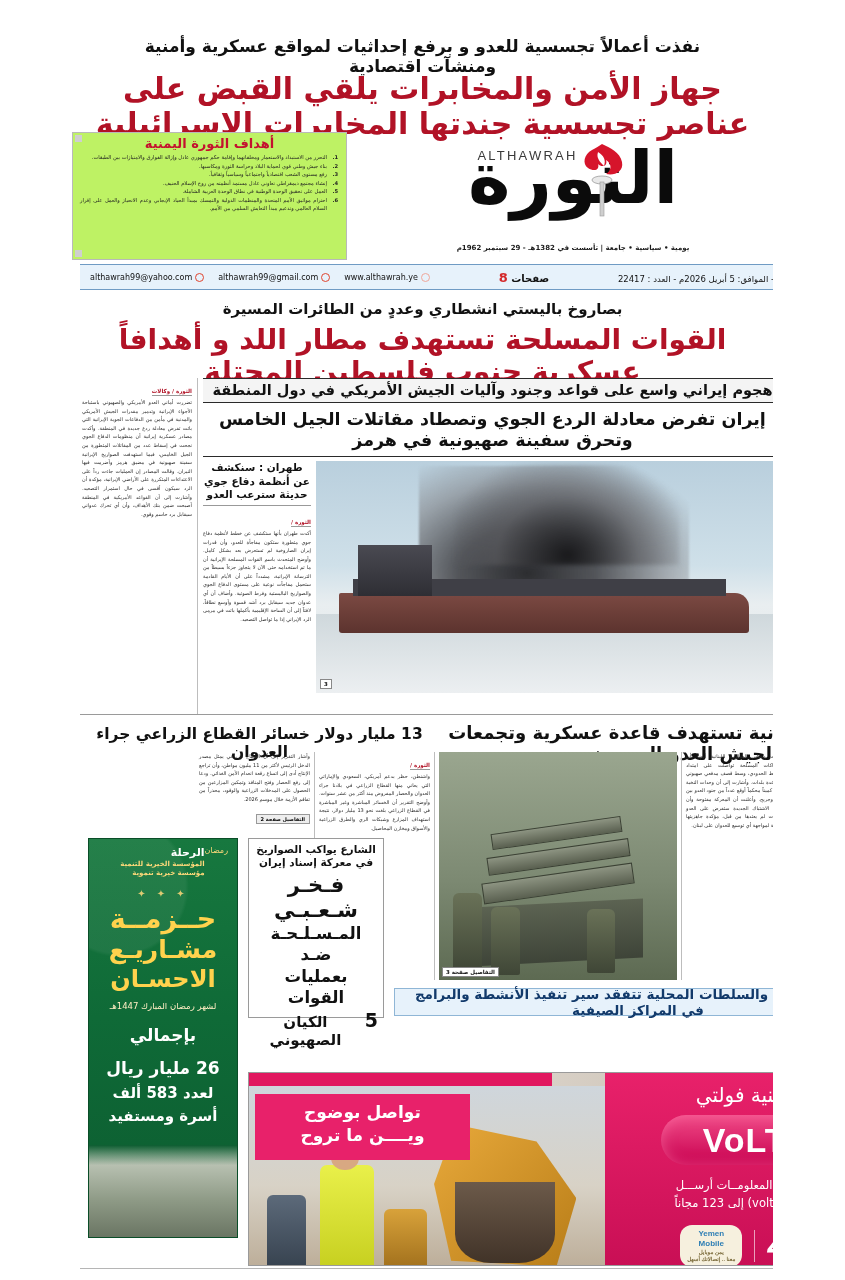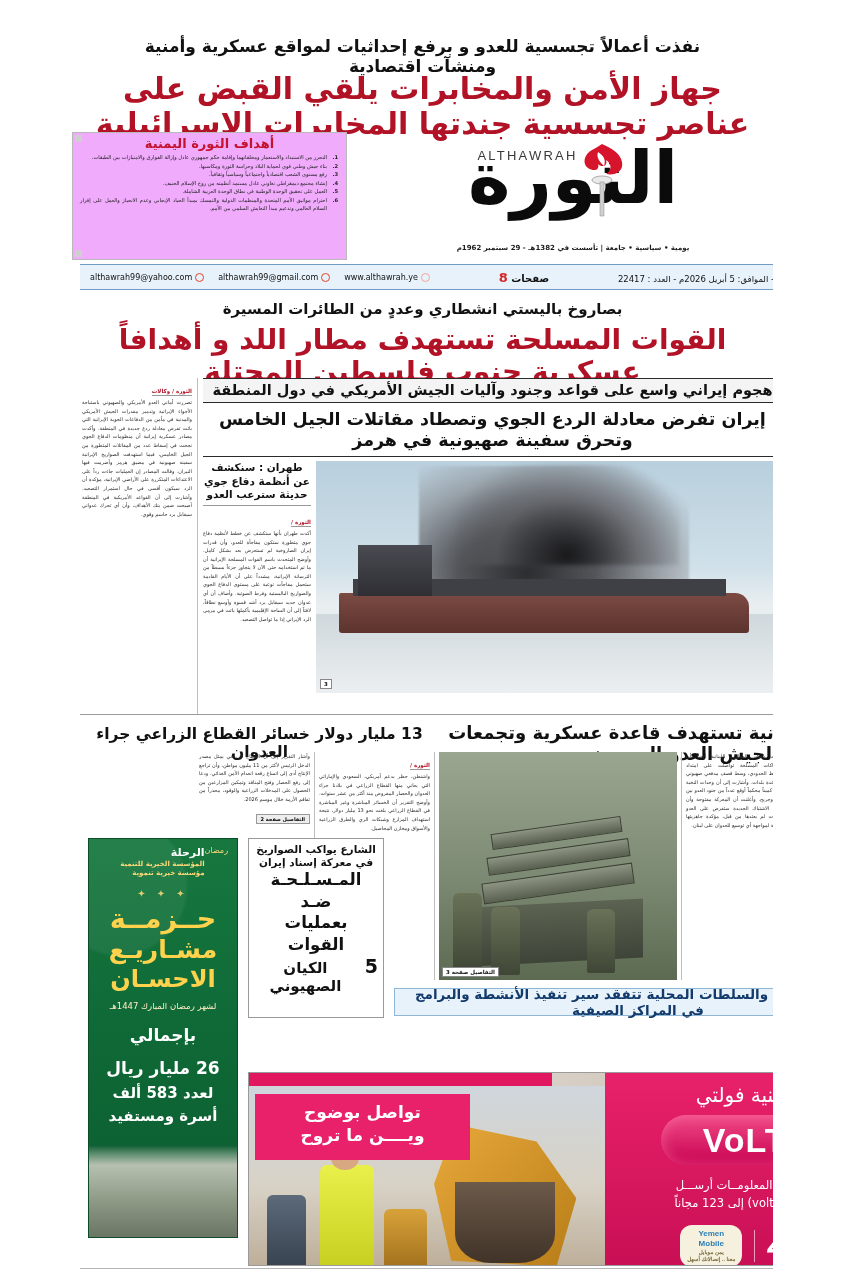--- a/index.html
+++ b/index.html
@@ -68,21 +68,21 @@
   }
   .torch {
     position: absolute; top: 8px; left: 140px; width: 52px; height: 78px;
   }
   .logo-sub {
     position: absolute; bottom: 2px; left: 0; width: 275px;
     text-align: center; font-size: 7px; color: #1a1a1a; font-weight: bold;
   }
   .goals-box {
     width: 275px; border: 1px solid #b9b9b9; margin: 4px 6px 0 0;
-    padding: 3px 5px 4px 5px; position: relative; background: #f0abfc;
+    padding: 3px 5px 4px 5px; position: relative; background: #bef264;
   }
   .goals-title {
     text-align: center; color: #c4122f; font-weight: bold;
     font-size: 13px; margin-bottom: 2px;
   }
   .goals-list { margin: 0; padding: 0 14px 0 2px; list-style: none; }
   .goals-list li {
     font-size: 5.2px; line-height: 1.55; color: #1f1f1f;
     text-align: justify; position: relative; margin-bottom: 0.5px;
   }
@@ -557,20 +557,21 @@
       <div class="micro">
           <p>وأشار التقرير إلى أن القطاع الزراعي يمثل مصدر الدخل الرئيس لأكثر من 11 مليون مواطن، وأن تراجع الإنتاج أدى إلى اتساع رقعة انعدام الأمن الغذائي. ودعا إلى رفع الحصار وفتح المنافذ وتمكين المزارعين من الحصول على المدخلات الزراعية والوقود، محذراً من تفاقم الأزمة خلال موسم 2026.</p>
         </div>
       <div class="more" style="display:inline-block;border:1px solid #999;background:#eee;font-size:5px;font-weight:bold;padding:1px 4px;">التفاصيل صفحة 2</div>
     </div>
   </div>
 
   <div class="promo-box">
     <div class="promo-kicker">الشارع يواكب الصواريخ</div>
     <div class="promo-kicker">في معركة إسناد إيران</div>
+    <div class="promo-big">فـخـر شـعـبـي</div>
     <div class="promo-line">المـسـلـحـة ضـد</div>
     <div class="promo-line">بعمليات القوات</div>
     <div class="promo-last">
       <span class="pg">5</span>
       <span>الكيان الصهيوني</span>
     </div>
   </div>
 
   <div class="green-ad">
     <div class="ga-top">

